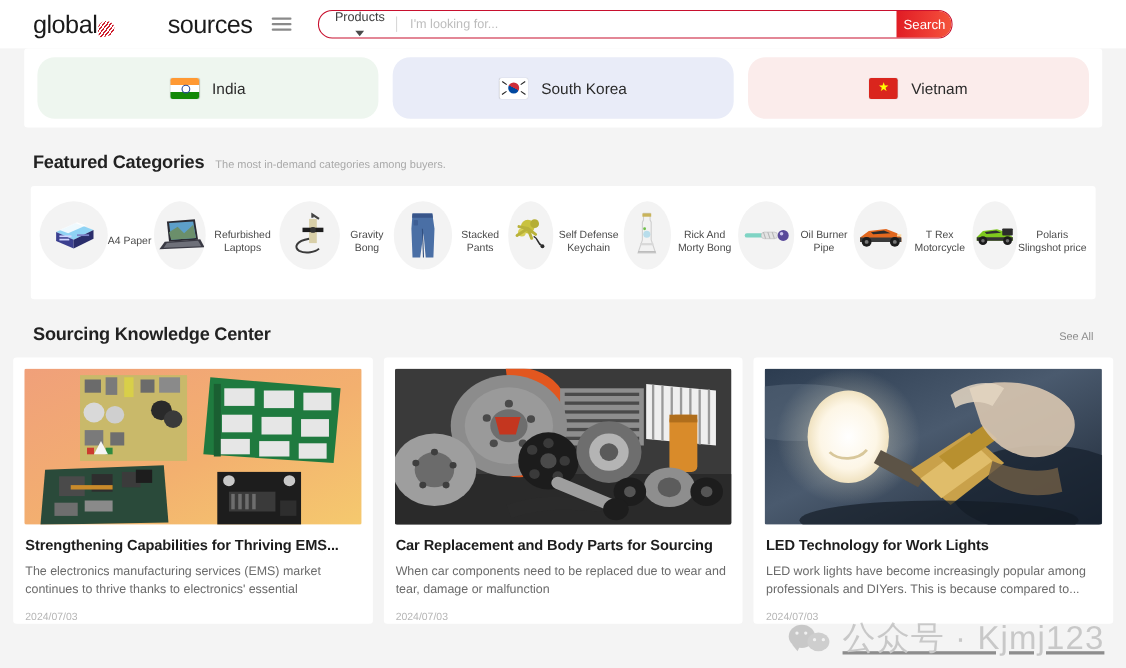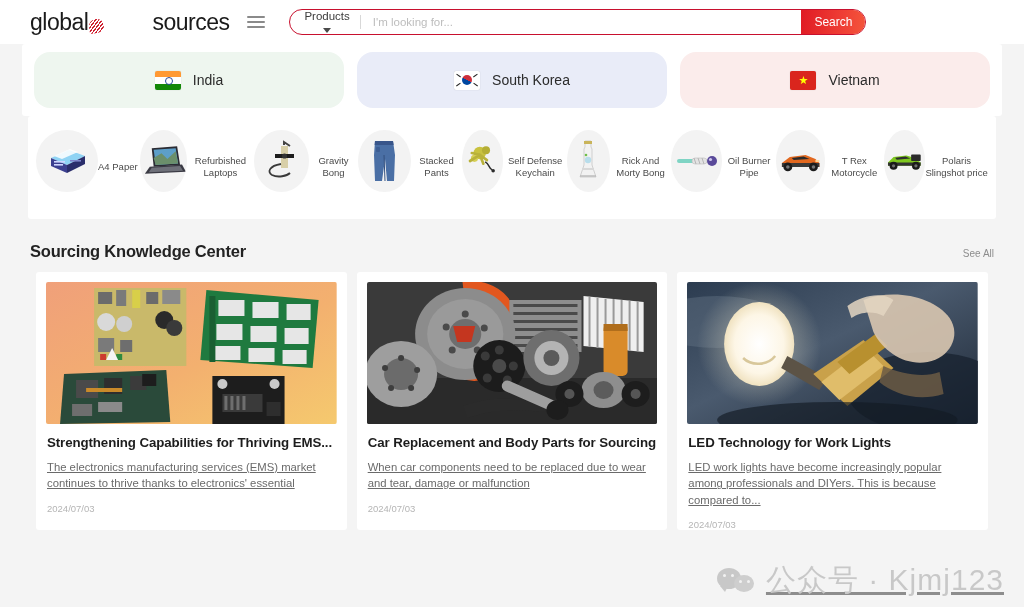--- a/index.html
+++ b/index.html
@@ -102,21 +102,21 @@
     height: 100%;
     font-size: 11.5px;
     padding: 0 12px;
     color: #333;
     font-family: "Liberation Sans", sans-serif;
     background: transparent;
   }
   .search-input::placeholder { color: #bdbdbd; }
   .search-btn {
     height: 26px;
-    width: 64px;
+    width: 50px;
     border: none;
     border-radius: 0 14px 14px 0;
     background: linear-gradient(95deg, #e01b24 0%, #ef3f35 65%, #f4563b 100%);
     color: #fff;
     font-size: 12px;
     font-family: "Liberation Sans", sans-serif;
     cursor: pointer;
     margin-left: -2px;
   }
 
@@ -227,21 +227,21 @@
     color: #4a4a4a;
     text-align: center;
     line-height: 1.25;
     max-width: 92px;
   }
 
   
   .articles {
     display: flex;
     gap: 10px;
-    padding: 0 36px;
+    padding: 0 12px;
   }
   .article {
     flex: 1;
     background: #fff;
     border-radius: 3px;
     padding: 10px 10px 0;
     cursor: pointer;
   }
   .art-img {
     height: 142px;
@@ -255,21 +255,20 @@
     font-weight: 700;
     color: #1d1d1d;
     margin-bottom: 9px;
     letter-spacing: -0.1px;
   }
   .art-desc {
     font-size: 11.3px;
     color: #6a6a6a;
     line-height: 1.45;
     margin-bottom: 11px;
-    text-decoration: underline;
   }
   .art-date {
     font-size: 9.5px;
     color: #b5b5b5;
   }
 
   
   .watermark {
     position: absolute;
     right: 20px;
@@ -353,20 +352,24 @@
     </div>
 
     <div class="country-tab" style="background:#fbeceb">
       <span class="flag flag-vn">
           <span class="star">★</span>
         </span>
       <span>Vietnam</span>
     </div>
   </div>
 
+  <div class="sec-head">
+    <span class="sec-title">Featured Categories</span>
+    <span class="sec-sub">The most in-demand categories among buyers.</span>
+  </div>
 
   <div class="cat-card">
 
     <div class="cat-item">
       <div class="cat-thumb">
         <svg width="44" height="38" viewBox="0 0 44 38">
           <polygon points="6,16 24,8 40,14 22,23" fill="#8fd3f4"></polygon>
           <polygon points="6,16 22,23 22,31 6,24" fill="#3b3f8f"></polygon>
           <polygon points="22,23 40,14 40,22 22,31" fill="#2a2d6b"></polygon>
           <polygon points="9,14 25,7 33,10 17,17" fill="#ffffff" opacity=".85"></polygon>

